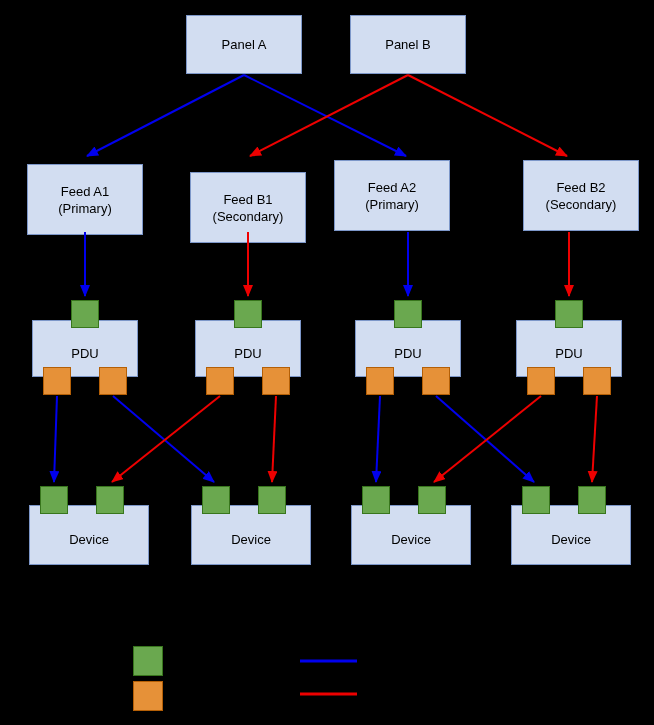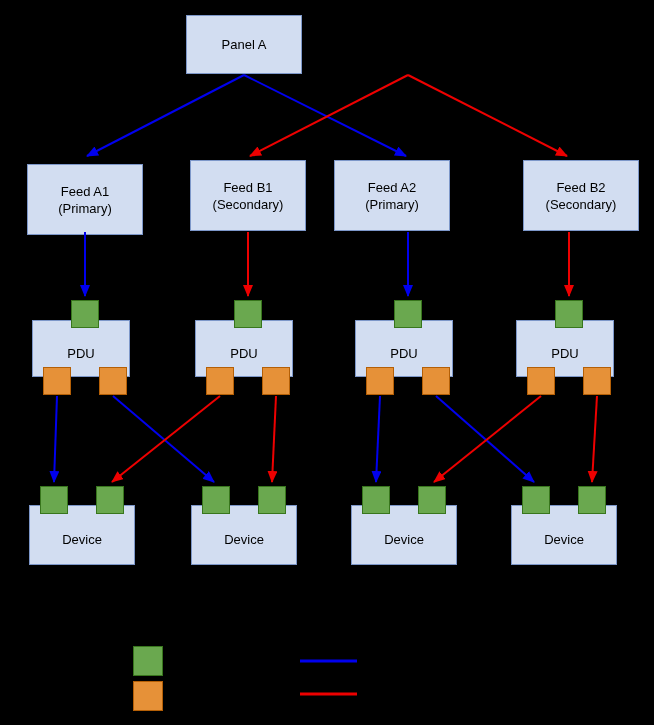--- a/index.html
+++ b/index.html
@@ -21,22 +21,22 @@
     flex-direction: column;
     align-items: center;
     justify-content: center;
     font-size: 13px;
     line-height: 17px;
     text-align: center;
     z-index: 1;
   }
   .panel { width: 116px; height: 59px; }
   .feed  { width: 116px; height: 71px; }
-  .pdu   { width: 98px; height: 57px; padding-top: 10px; }
-  .devicebox { width: 106px; height: 60px; padding-top: 8px; }
+  .pdu   { width: 106px; height: 57px; padding-top: 10px; }
+  .devicebox { width: 120px; height: 60px; padding-top: 8px; }
   .port {
     position: absolute;
     width: 28px;
     height: 28px;
     box-sizing: border-box;
     z-index: 2;
   }
   .port.in  { background: #6aa84f; border: 1px solid #38761d; }
   .port.out { background: #e69138; border: 1px solid #b45f06; }
   .legend-swatch { width: 30px; height: 30px; }
@@ -51,26 +51,29 @@
   svg.edges line.legend-line { stroke-width: 3; }
 </style>
 </head>
 <body>
 
 <div class="stage">
 
   <div class="node panel" style="left:186px;top:15px">
     <span>Panel A</span>
   </div>
+  <div class="node panel" style="left:350px;top:15px">
+    <span>Panel B</span>
+  </div>
 
   <div class="node feed" style="left:27px;top:164px">
     <span>Feed A1</span>
     <span>(Primary)</span>
   </div>
-  <div class="node feed" style="left:190px;top:160px">
+  <div class="node feed" style="left:190px;top:172px">
     <span>Feed B1</span>
     <span>(Secondary)</span>
   </div>
   <div class="node feed" style="left:334px;top:160px">
     <span>Feed A2</span>
     <span>(Primary)</span>
   </div>
   <div class="node feed" style="left:523px;top:160px">
     <span>Feed B2</span>
     <span>(Secondary)</span>

